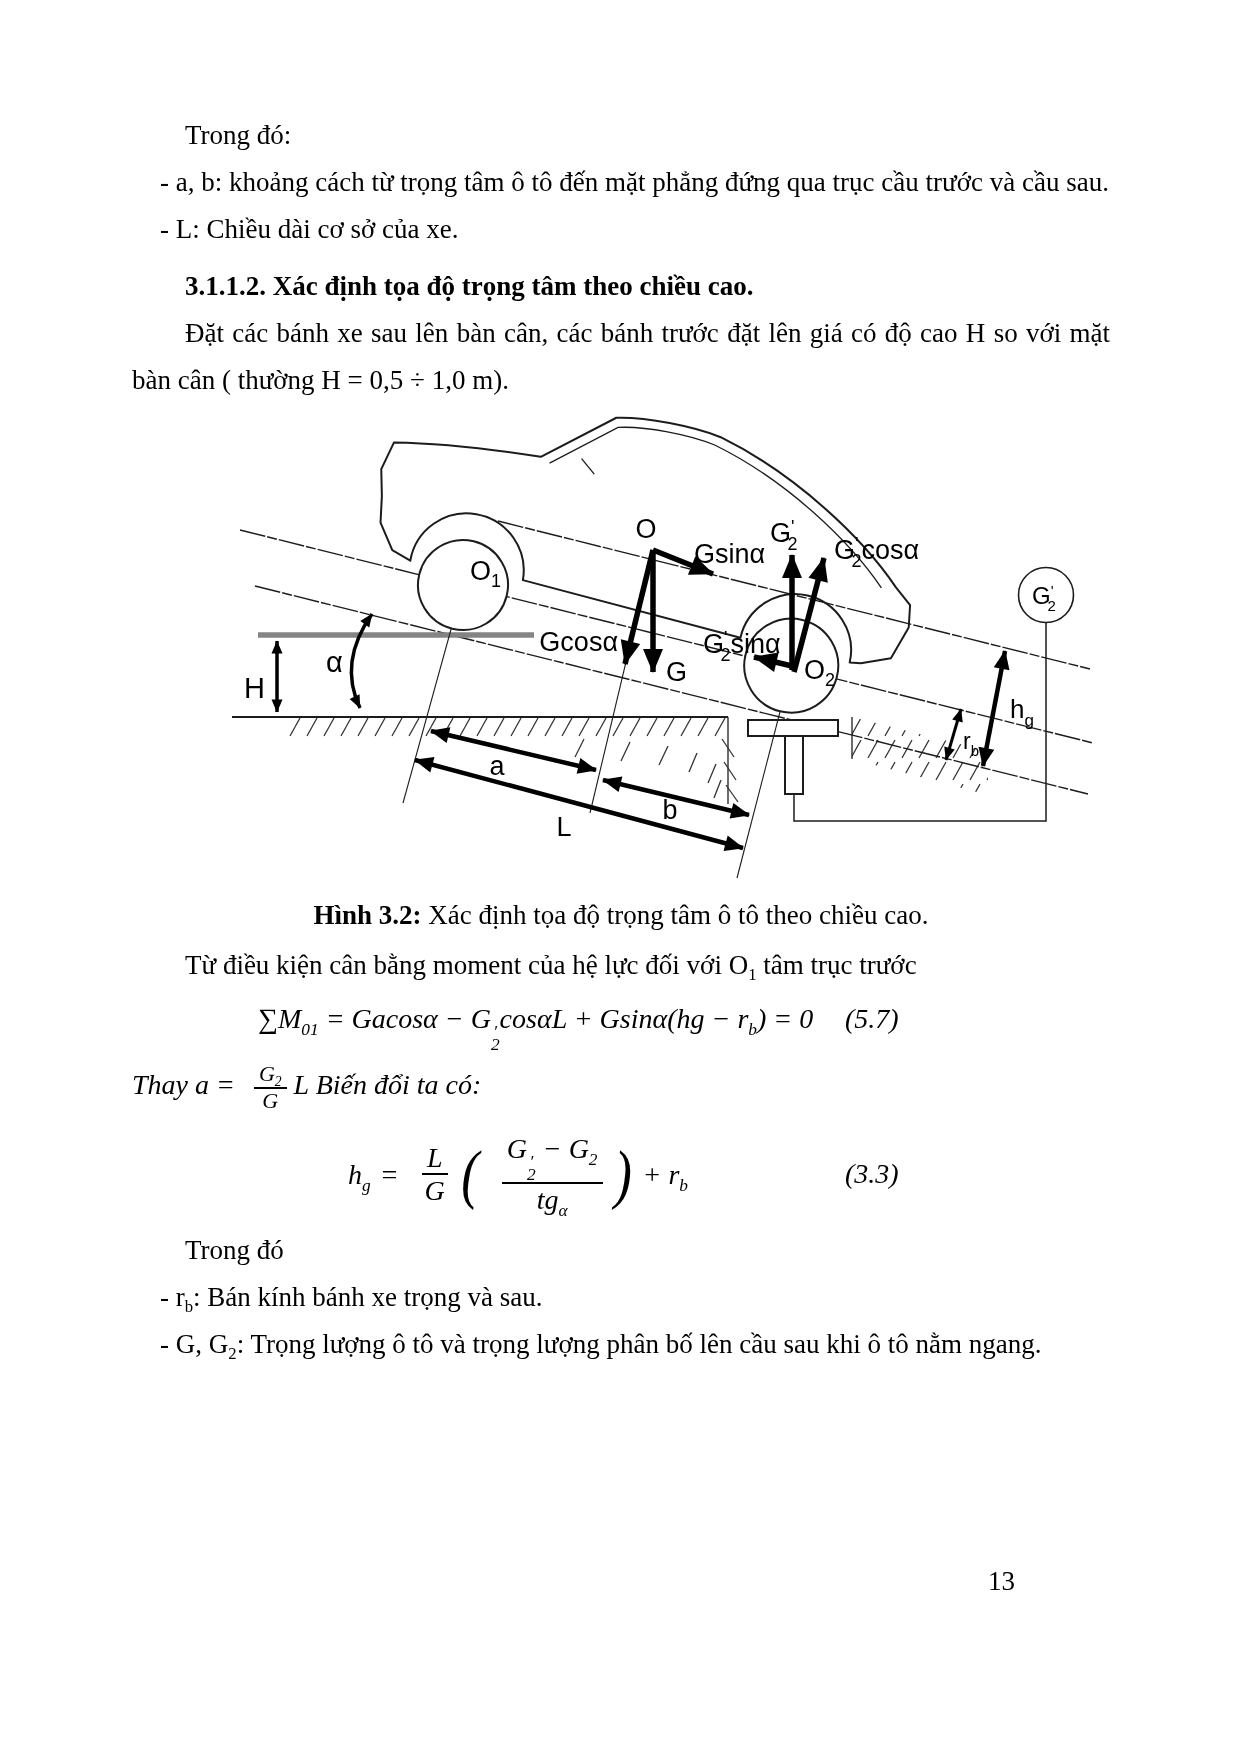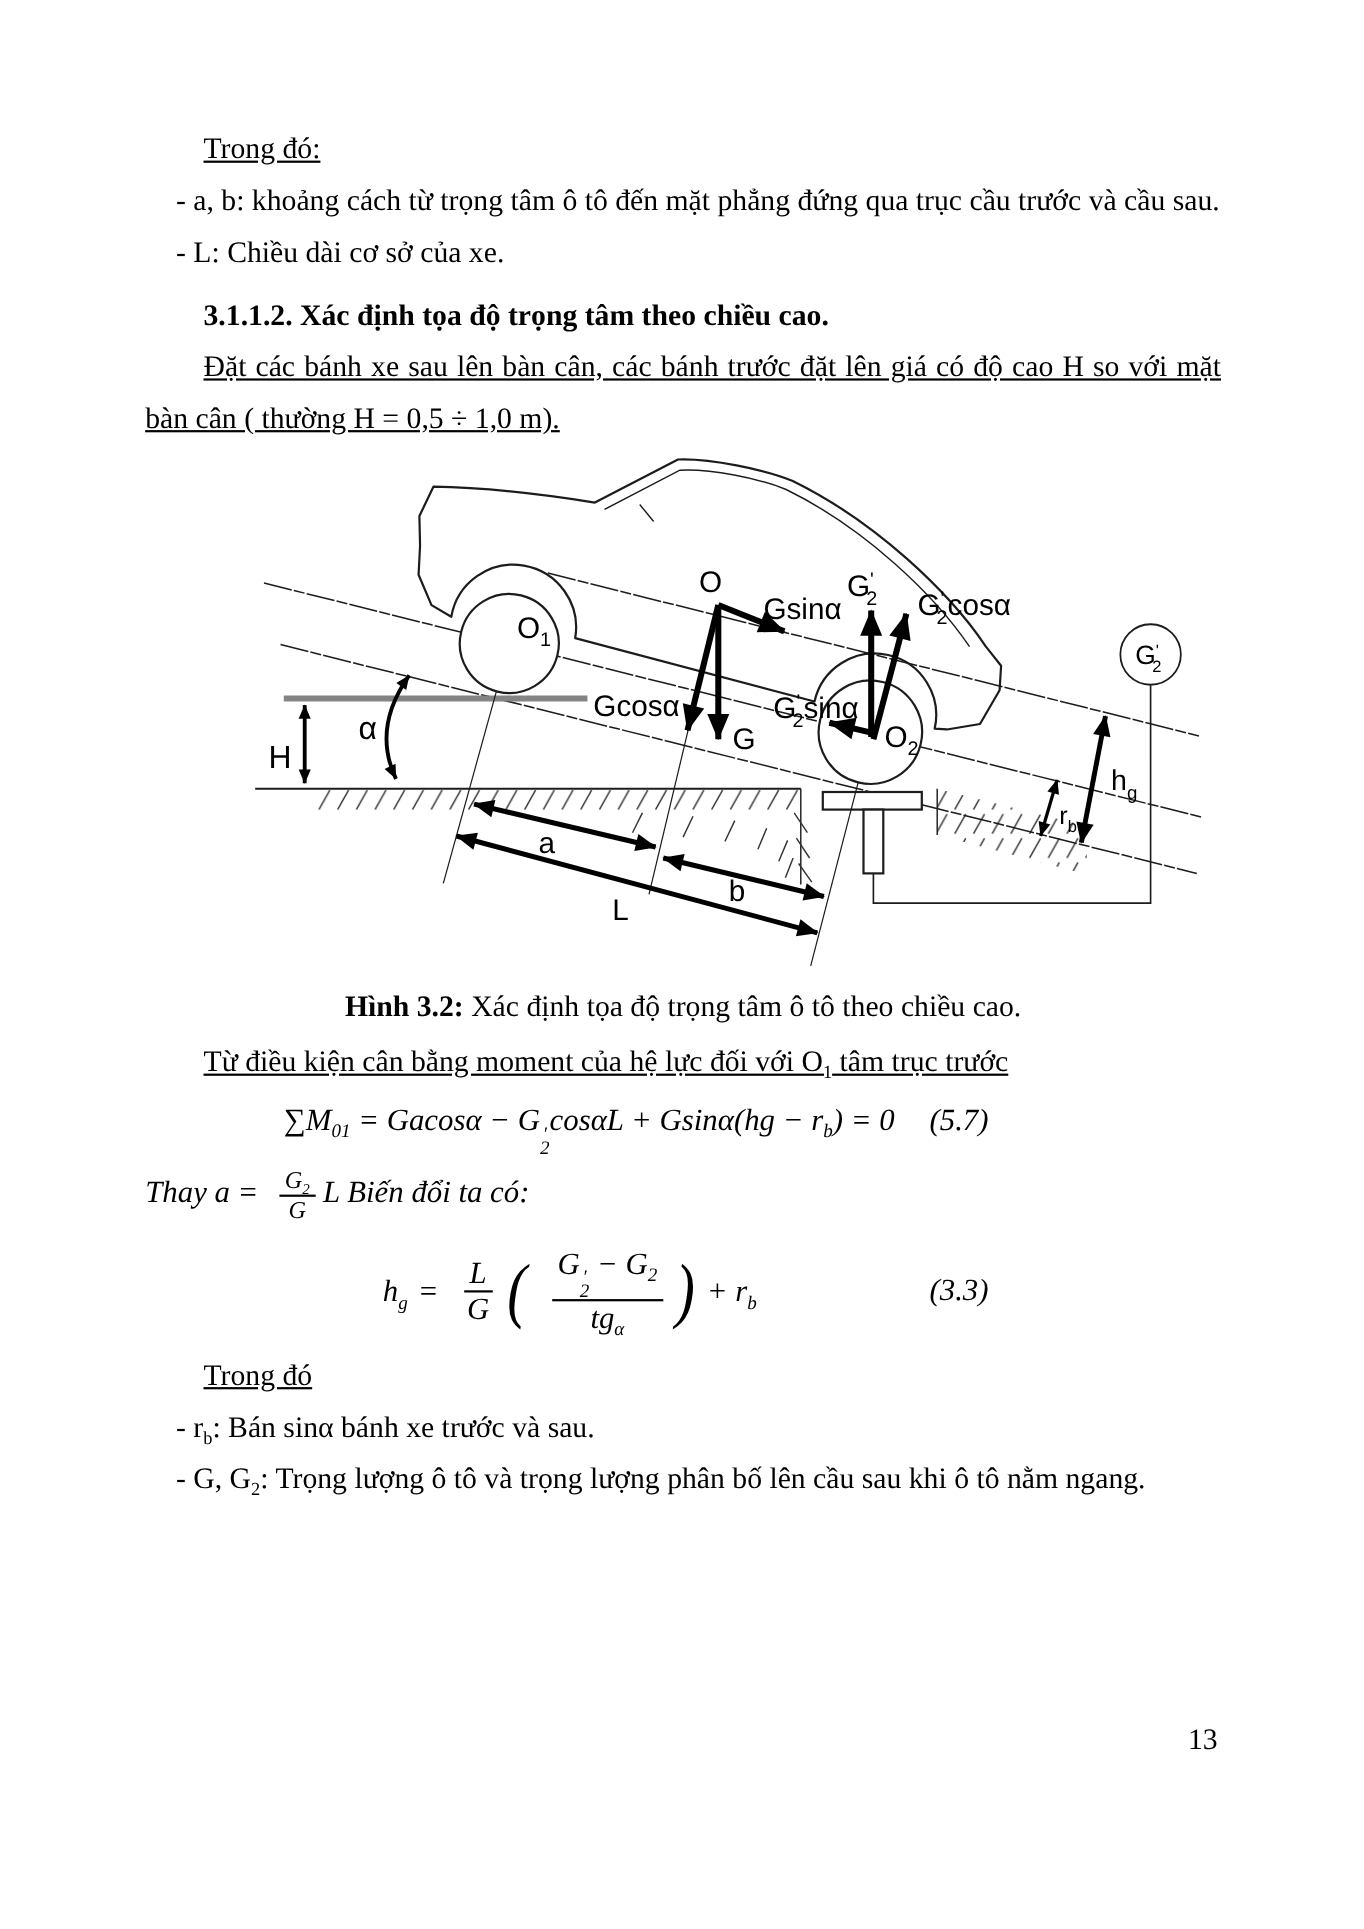--- a/index.html
+++ b/index.html
@@ -2,42 +2,42 @@
 <html><head>
 <meta charset="utf-8">
 <style>
   html,body{margin:0;padding:0;background:#9a9a9a;}
   .page{
     position:relative;width:1240px;height:1754px;margin:0 auto;background:#ffffff;
     font-family:"Liberation Serif",serif;color:#000;overflow:hidden;
   }
   .content{position:absolute;left:132px;top:112px;width:978px;font-size:27px;line-height:47px;}
   p{margin:0;text-align:justify;}
-  .indent{text-indent:53px;text-decoration:underline;}
+  .indent{text-indent:53px;}
   .item{text-indent:28px;}
   .heading{font-weight:bold;text-indent:53px;text-align:left;margin-top:10px;}
   sub{font-size:0.62em;line-height:0;}
   .figure{position:relative;height:480px;margin-top:4px;}
   .figure svg{position:absolute;left:68px;top:0;}
   .caption{text-align:center;line-height:54px;text-indent:0;}
   .caption .cap-label{font-weight:bold;}
   .eqrow{position:relative;font-size:28px;font-style:italic;}
   .eqrow .tag{position:absolute;left:713px;top:0;}
   .row-eq32{height:60px;line-height:60px;}
   .row-eq32 .eqbody{position:absolute;left:126px;top:0;}
   .row-thay{height:72px;line-height:72px;text-align:left;}
   .row-eq33{height:106px;}
   .row-eq33 .eqbody{position:absolute;left:216px;top:0;height:106px;display:flex;align-items:center;gap:9px;}
   .row-eq33 .tag{line-height:106px;}
   .frac{display:inline-flex;flex-direction:column;align-items:center;vertical-align:middle;line-height:1.12;text-align:center;margin-left:12px;}
   .frac .num{display:block;border-bottom:2px solid #000;padding:0 5px;}
   .frac .den{display:block;padding:0 5px;}
   .bigp{font-size:66px;line-height:1;font-weight:400;transform:scaleX(.8);}
   .pstack{display:inline-flex;flex-direction:column;align-items:center;font-size:0.62em;line-height:0.74;vertical-align:-0.5em;}
-  .pagenum{position:absolute;left:1080px;top:1566px;font-size:27px;}
+  .pagenum{position:absolute;left:988px;top:1566px;font-size:27px;}
   svg text{font-family:"Liberation Sans",sans-serif;fill:#000;}
   svg .thin{stroke:#1c1c1c;stroke-width:1.3;fill:none;}
   svg .body-line{stroke:#1c1c1c;stroke-width:2;fill:none;stroke-linejoin:round;stroke-linecap:round;}
 </style>
 </head>
 <body>
 
 <div class="page">
   <div class="content">
 
@@ -201,21 +201,21 @@
             <span class="den"><span>tg</span><sub>α</sub></span>
           </span>
         <span class="bigp">)</span>
         <span><span>+ r</span><sub>b</sub></span>
       </span>
       <span class="tag">(3.3)</span>
     </div>
 
     <p class="indent"><span>Trong đó</span></p>
 
-    <p class="item"><span>- r</span><sub>b</sub><span>: Bán sinα bánh xe trước và sau.</span></p>
+    <p class="item"><span>- r</span><sub>b</sub><span>: Bán kính bánh xe trọng và sau.</span></p>
 
 
     <p class="item"><span>- G, G</span><sub>2</sub><span>: Trọng lượng ô tô và trọng lượng phân bố lên cầu sau khi ô tô nằm ngang.</span></p>
 
   </div>
 
   <div class="pagenum">13</div>
 </div>
 
 </body></html>

